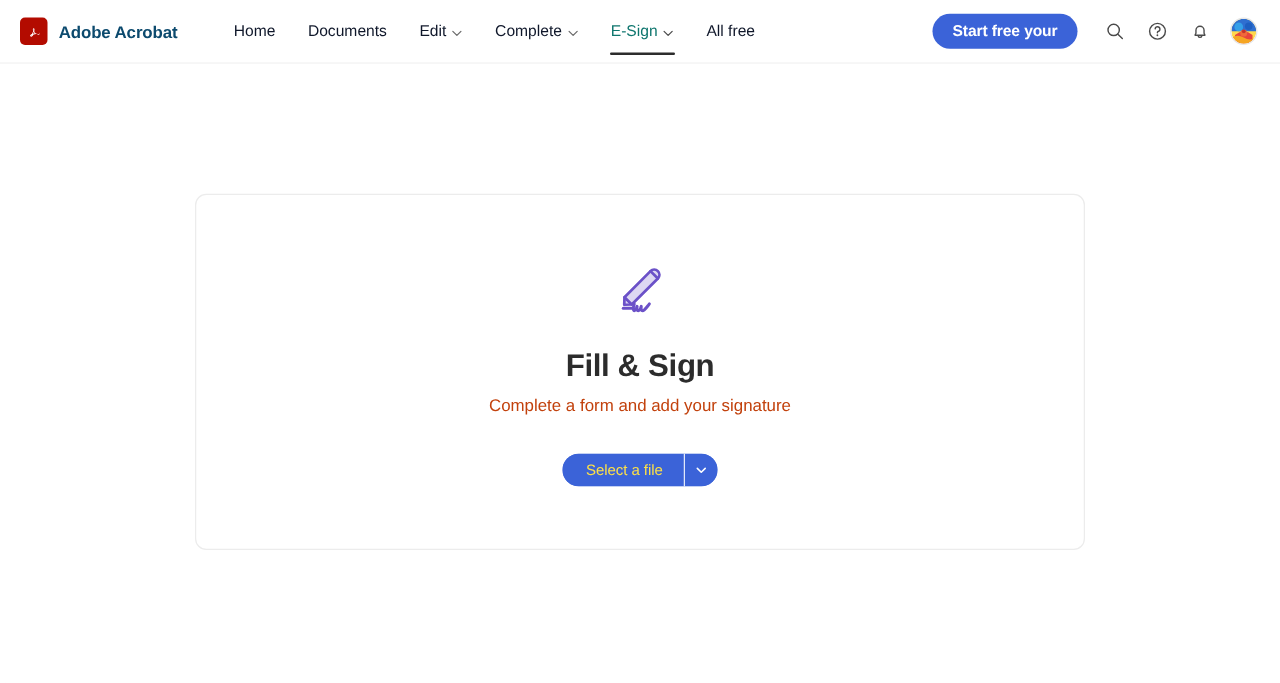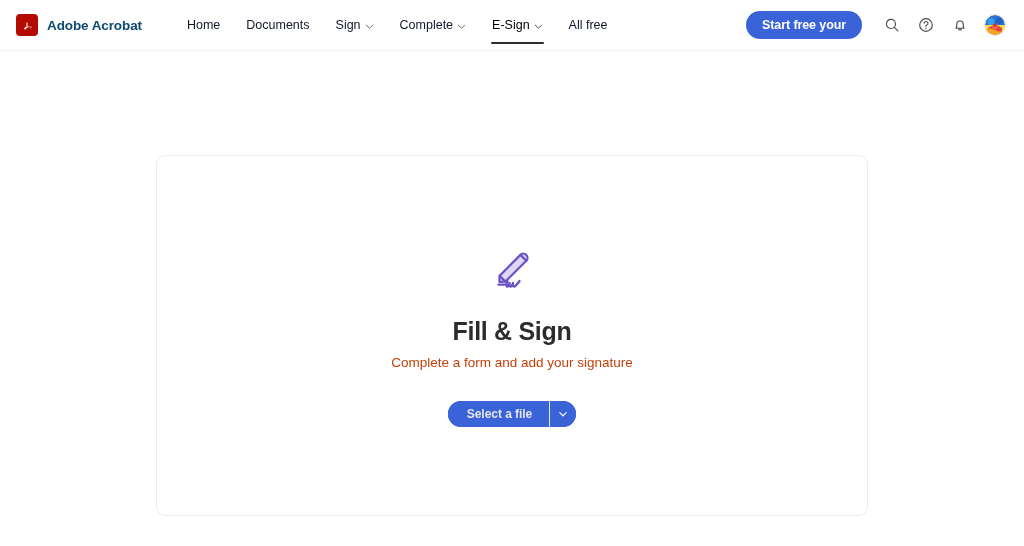--- a/index.html
+++ b/index.html
@@ -85,21 +85,21 @@
     display: flex;
     align-items: center;
     gap: 4px;
     height: 100%;
     padding: 0 13px;
     font-size: 12.5px;
     color: #0f172a;
     white-space: nowrap;
     cursor: pointer;
   }
-  .navitem.active { color: #000000; }
+  .navitem.active { color: #0f766e; }
   .navitem.active::after {
     content: "";
     position: absolute;
     left: 12px;
     right: 12px;
     bottom: 6px;
     height: 2px;
     border-radius: 1px;
     background: #2c2c2c;
   }
@@ -168,21 +168,21 @@
     background: #ffffff;
     display: flex;
     justify-content: center;
   }
 
   .card {
     position: absolute;
     left: 156px;
     top: 104px;          
     width: 712px;
-    height: 361px;
+    height: 285px;
     background: #ffffff;
     border: 1px solid #ececec;
     border-radius: 9px;
     display: flex;
     flex-direction: column;
     align-items: center;
     justify-content: center;
   }
 
   .tool-icon {
@@ -215,25 +215,25 @@
   .split-btn {
     display: flex;
     align-items: stretch;
     height: 26px;
     border-radius: 100px;
     overflow: hidden;
     background: #3b63d8;
   }
   .split-btn-main {
     background: #3b63d8;
-    color: #e5e5e5;
+    color: #fde047;
     border: none;
     font-family: inherit;
     font-size: 12px;
-    font-weight: 700;
+    font-weight: 400;
     letter-spacing: -0.05px;
     padding: 0 17px 0 19px;
     cursor: pointer;
     display: flex;
     align-items: center;
     white-space: nowrap;
   }
   .split-btn-divider {
     width: 1px;
     background: #ffffff;
@@ -270,21 +270,21 @@
     </div>
 
     <nav class="mainnav">
       <div class="navitem">
         <span>Home</span>
       </div>
       <div class="navitem">
         <span>Documents</span>
       </div>
       <div class="navitem">
-        <span>Sign</span>
+        <span>Edit</span>
         <span class="caret">
           <svg width="9" height="9" viewBox="0 0 10 10" aria-hidden="true">
             <path d="M1.4 3.4 L5 7 L8.6 3.4" fill="none" stroke="#6b6b6b" stroke-width="1.1" stroke-linecap="round" stroke-linejoin="round"></path>
           </svg>
         </span>
       </div>
       <div class="navitem">
         <span>Complete</span>
         <span class="caret">
           <svg width="9" height="9" viewBox="0 0 10 10" aria-hidden="true">

